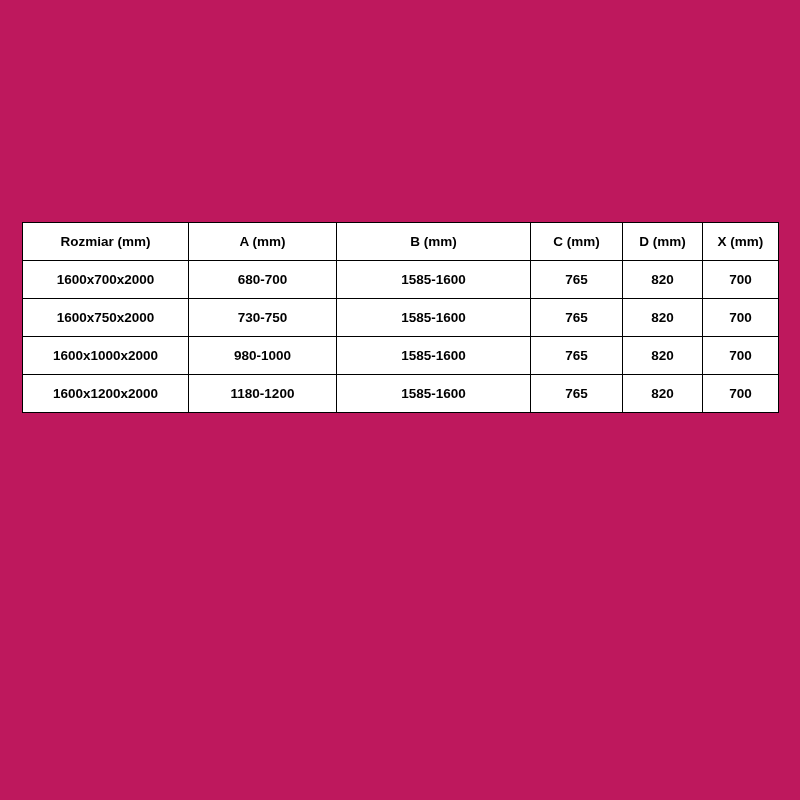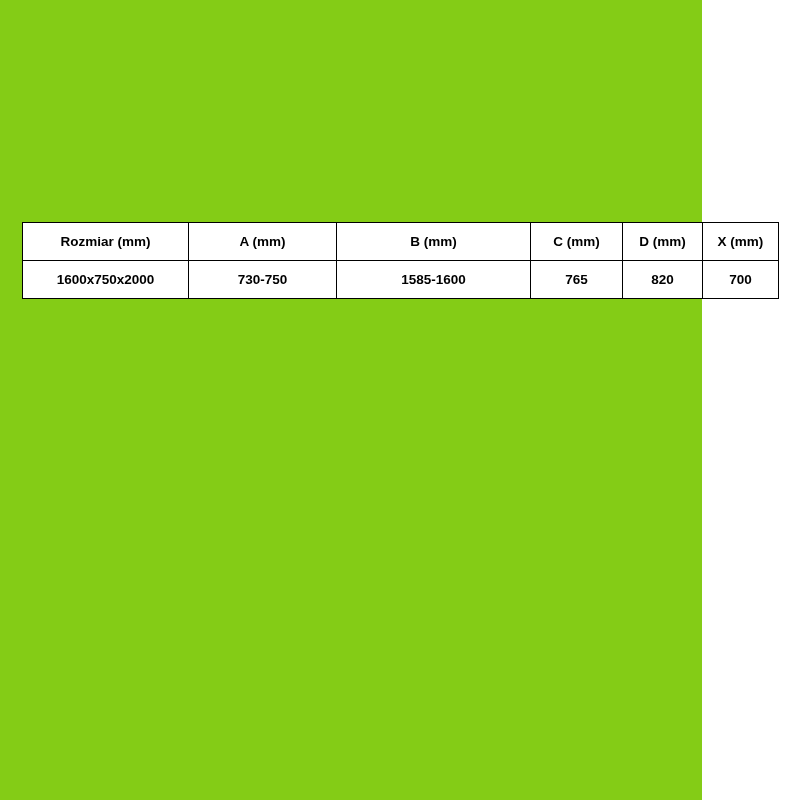--- a/index.html
+++ b/index.html
@@ -9,23 +9,23 @@
   }
   body {
     width: 800px;
     height: 800px;
     font-family: "Liberation Sans", sans-serif;
     color: #000000;
     overflow: hidden;
   }
   .page {
     position: relative;
-    width: 702px;
+    width: 800px;
     height: 800px;
-    background: #84cc16;
+    background: #be185d;
   }
   .table-wrap {
     position: absolute;
     left: 22px;
     top: 222px;
     width: 756px;
   }
   table.spec {
     border-collapse: collapse;
     table-layout: fixed;
@@ -78,22 +78,46 @@
           <th class="first-col">Rozmiar (mm)</th>
           <th>A (mm)</th>
           <th>B (mm)</th>
           <th>C (mm)</th>
           <th>D (mm)</th>
           <th>X (mm)</th>
         </tr>
       </thead>
       <tbody>
         <tr>
+          <td class="first-col">1600x700x2000</td>
+          <td>680-700</td>
+          <td>1585-1600</td>
+          <td>765</td>
+          <td>820</td>
+          <td>700</td>
+        </tr>
+        <tr>
           <td class="first-col">1600x750x2000</td>
           <td>730-750</td>
+          <td>1585-1600</td>
+          <td>765</td>
+          <td>820</td>
+          <td>700</td>
+        </tr>
+        <tr>
+          <td class="first-col">1600x1000x2000</td>
+          <td>980-1000</td>
+          <td>1585-1600</td>
+          <td>765</td>
+          <td>820</td>
+          <td>700</td>
+        </tr>
+        <tr>
+          <td class="first-col">1600x1200x2000</td>
+          <td>1180-1200</td>
           <td>1585-1600</td>
           <td>765</td>
           <td>820</td>
           <td>700</td>
         </tr>
       </tbody>
     </table>
   </div>
 </div>
 

